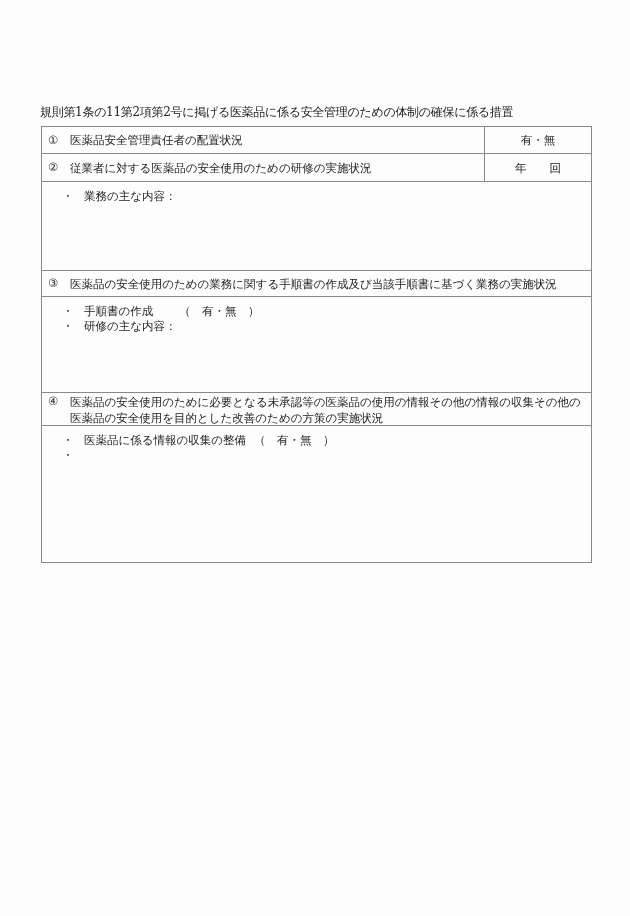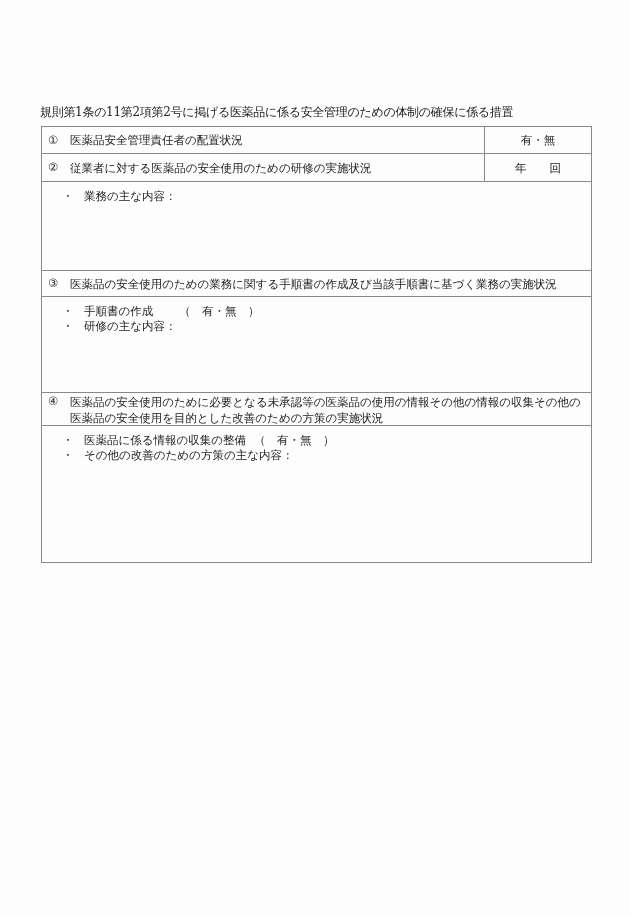--- a/index.html
+++ b/index.html
@@ -88,18 +88,17 @@
 
   <div class="row last" style="top:299px;height:137px;">
     <div class="bullets">
       <div class="bullet-line">
         <span class="bullet-dot">・</span>
         <span class="bullet-text" style="width:170px;">医薬品に係る情報の収集の整備</span>
         <span class="bullet-text">（　有・無　）</span>
       </div>
       <div class="bullet-line">
         <span class="bullet-dot">・</span>
-        <span class="bullet-text">その他の改善のための方策の主な内容：</span>
       </div>
     </div>
   </div>
 
 </div>
 
 </body></html>

